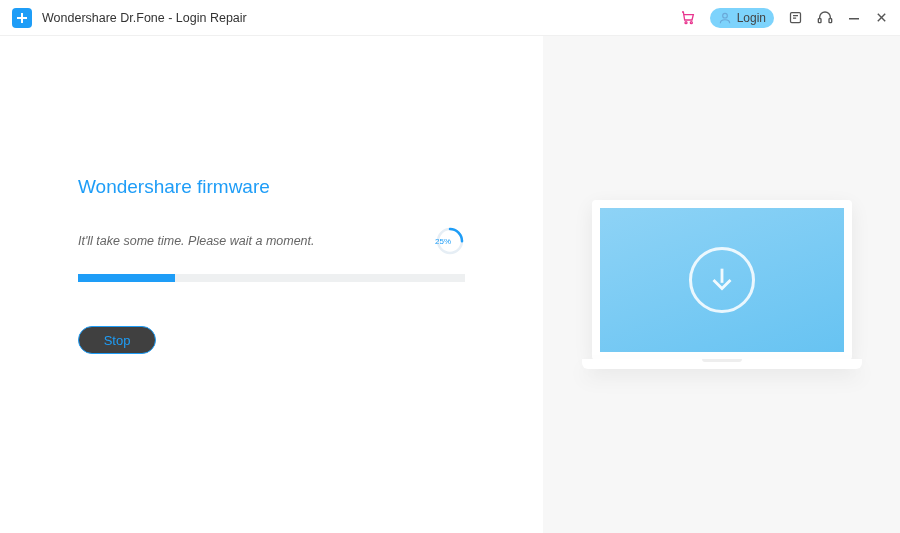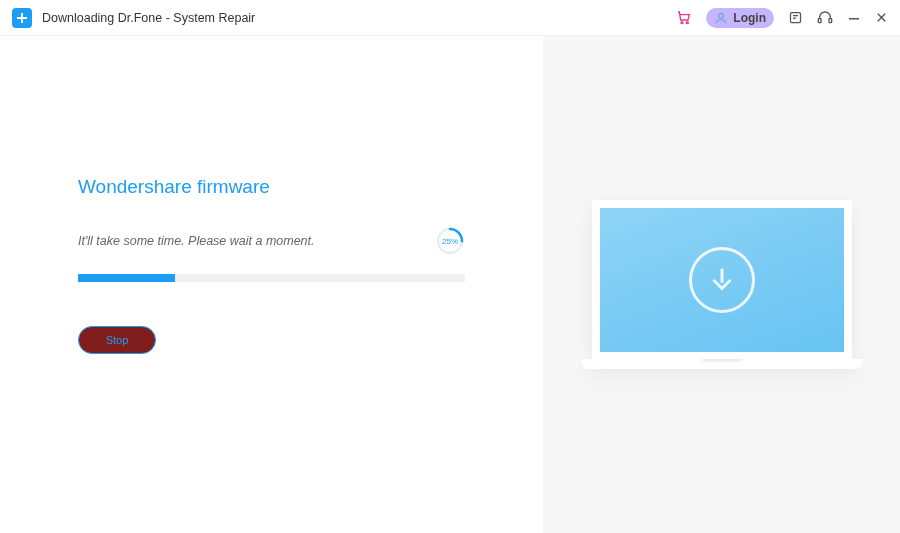--- a/index.html
+++ b/index.html
@@ -48,24 +48,23 @@
     display: flex;
     align-items: center;
     cursor: pointer;
     color: #555;
   }
   .tb-item svg { display:block; }
   .login-wrap {
     display: flex;
     align-items: center;
     gap: 5px;
-    background: #c4b5fd;
+    background: #7dd3fc;
     padding: 3px 8px;
     border-radius: 12px;
-    font-weight: bold;
   }
   .login-text { font-size: 12px; color: #444; }
   .content {
     flex: 1;
     display: flex;
   }
   .left-panel {
     width: 543px;
     padding: 140px 78px 0 78px;
   }
@@ -92,21 +91,20 @@
     font-size: 12.5px;
     color: #666;
     font-style: italic;
   }
   .percent-circle {
     width: 30px;
     height: 30px;
     position: relative;
     display:flex;
     align-items:center;
-    justify-content:center;
   }
   .percent-circle svg { transform: rotate(-90deg); }
   .percent-label {
     position:absolute;
     font-size: 8px;
     color: #1e9df7;
   }
   .progress-bar {
     width: 100%;
     height: 8px;
@@ -116,23 +114,23 @@
   }
   .progress-fill {
     height: 100%;
     background: #1e9df7;
   }
   .stop-btn {
     width: 78px;
     height: 28px;
     border: 1px solid #1e9df7;
     border-radius: 14px;
-    background: #7f1d1d;
+    background: #404040;
     color: #1e9df7;
-    font-size: 11px;
+    font-size: 13px;
     cursor: pointer;
     display:flex;
     align-items:center;
     justify-content:center;
   }
   .laptop {
     position: relative;
     width: 280px;
   }
   .laptop-screen {
@@ -180,21 +178,21 @@
 
 <div class="window">
 
   <div class="titlebar">
     <div class="app-icon">
       <svg width="12" height="12" viewBox="0 0 12 12">
         <rect x="5" y="1" width="2" height="10" fill="#fff"></rect>
         <rect x="1" y="5" width="10" height="2" fill="#fff"></rect>
       </svg>
     </div>
-    <div class="app-title">Downloading Dr.Fone - System Repair</div>
+    <div class="app-title">Wondershare Dr.Fone - Login Repair</div>
 
     <div class="titlebar-right">
       <div class="tb-item">
         <svg width="16" height="16" viewBox="0 0 24 24" fill="none" stroke="#e8368f" stroke-width="2">
           <path d="M3 3h2l2 12h11l2-8H6"></path>
           <circle cx="9" cy="19" r="1.5"></circle>
           <circle cx="17" cy="19" r="1.5"></circle>
         </svg>
       </div>
       <div class="login-wrap tb-item">

